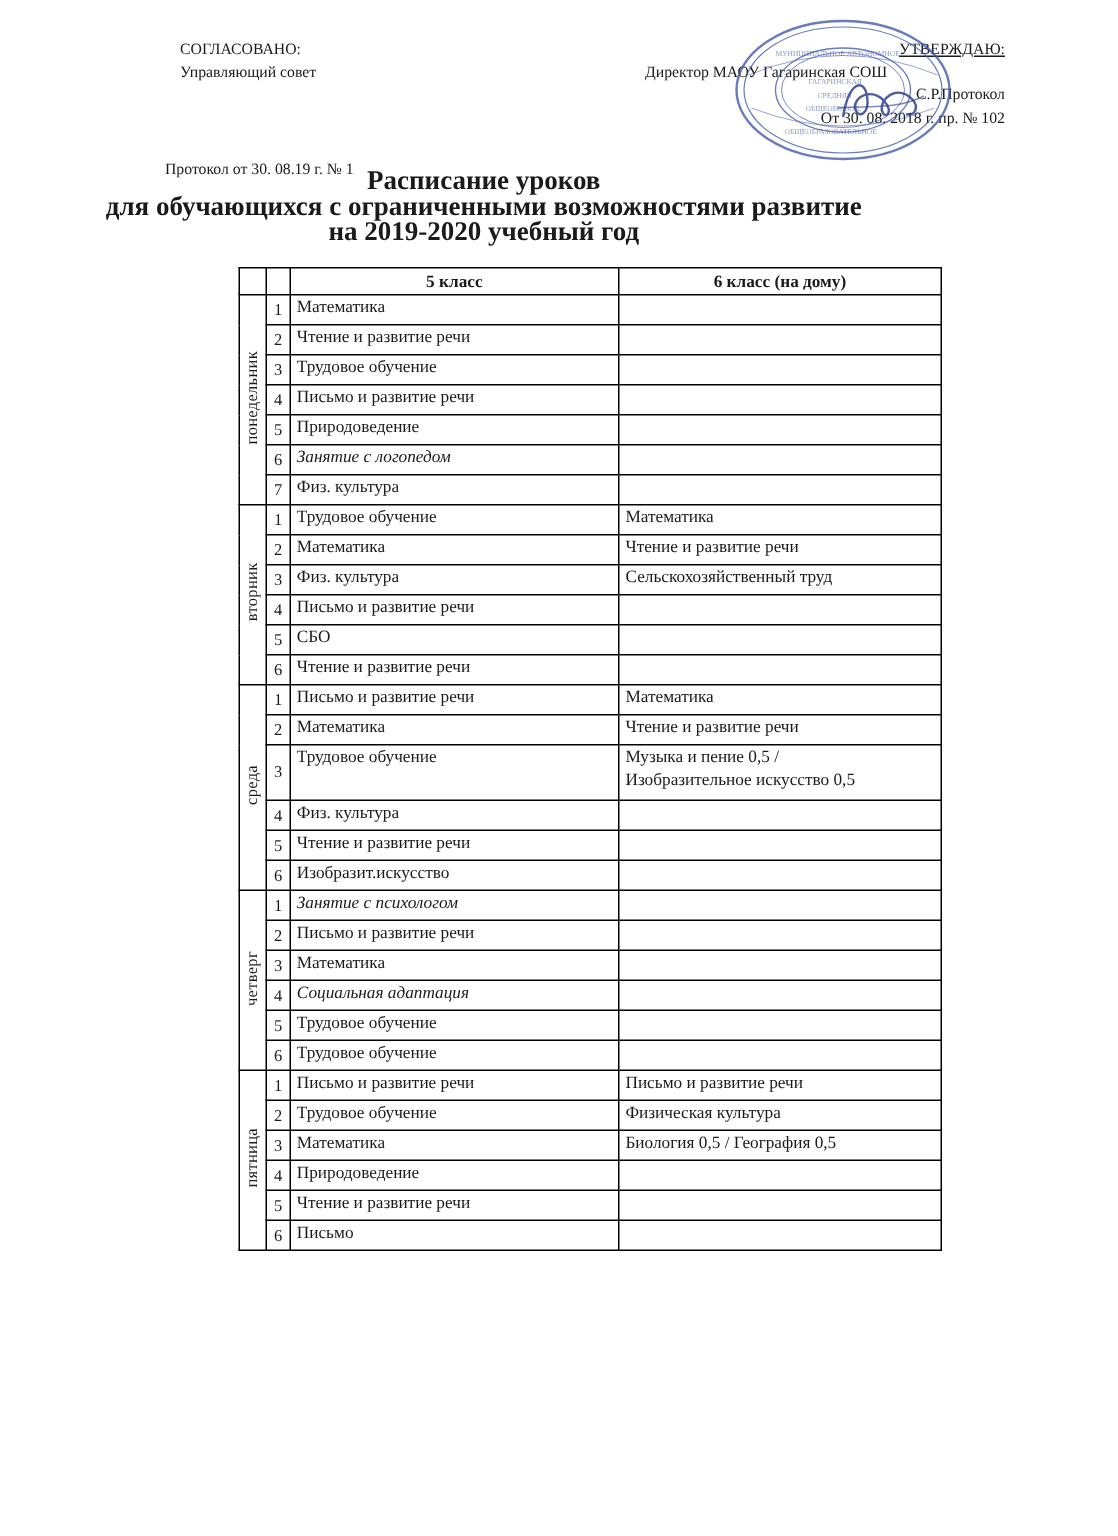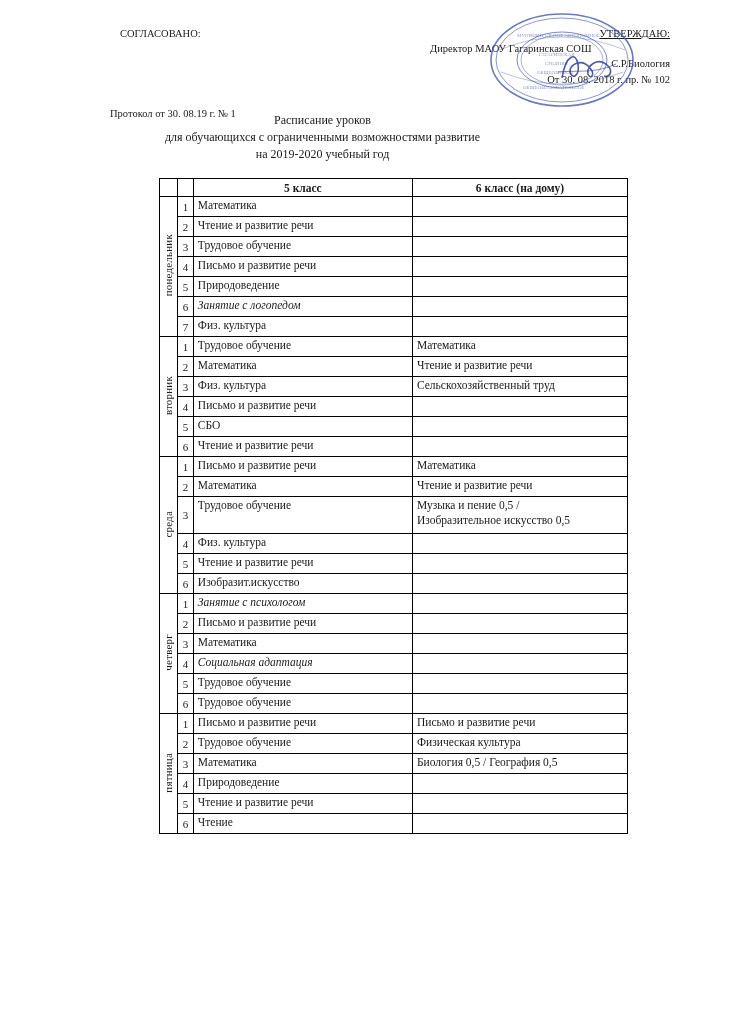--- a/index.html
+++ b/index.html
@@ -86,22 +86,22 @@
     pointer-events: none;
   }
 
   
   .title {
     position: absolute;
     top: 112px;
     left: 0;
     width: 645px;
     text-align: center;
-    font-weight: normal;
-    font-size: 12px;
+    font-weight: bold;
+    font-size: 18px;
     line-height: 17px;
   }
 
   
   .sched {
     position: absolute;
     top: 178px;
     left: 159px;
     width: 469px;
     border-collapse: collapse;
@@ -162,25 +162,26 @@
   }
 </style>
 </head>
 <body>
 
 <div class="page">
 
   <div class="header">
     <div class="hdr-left">
       <div>СОГЛАСОВАНО:</div>
+      <div>Управляющий совет</div>
     </div>
     <div class="hdr-right">
       <div class="r-line r-top">УТВЕРЖДАЮ:</div>
       <div class="r-line">Директор МАОУ Гагаринская СОШ</div>
-      <div class="r-line" style="text-align:right;">С.Р.Биология</div>
+      <div class="r-line" style="text-align:right;">С.Р.Протокол</div>
     </div>
     <div class="hdr-protocol">Протокол от 30. 08.19 г.  № 1</div>
     <div class="hdr-date">От 30. 08. 2018 г. пр. № 102</div>
   </div>
 
   <div class="stamp">
     <svg width="150" height="100" viewBox="0 0 150 100">
       <g stroke="#3f57a8" fill="none" opacity="0.78">
         <ellipse cx="75" cy="50" rx="71" ry="46" stroke-width="1.6"></ellipse>
         <ellipse cx="75" cy="50" rx="66" ry="42" stroke-width="0.8"></ellipse>
@@ -496,21 +497,21 @@
           <td class="col-a">
             <div class="cell-txt">Чтение и развитие речи</div>
           </td>
           <td class="col-b">
             <div class="cell-txt"></div>
           </td>
         </tr>
         <tr>
           <td class="col-num">6</td>
           <td class="col-a">
-            <div class="cell-txt">Чтение</div>
+            <div class="cell-txt">Письмо</div>
           </td>
           <td class="col-b">
             <div class="cell-txt"></div>
           </td>
         </tr>
       </tbody>
   </table>
 
 </div>
 

